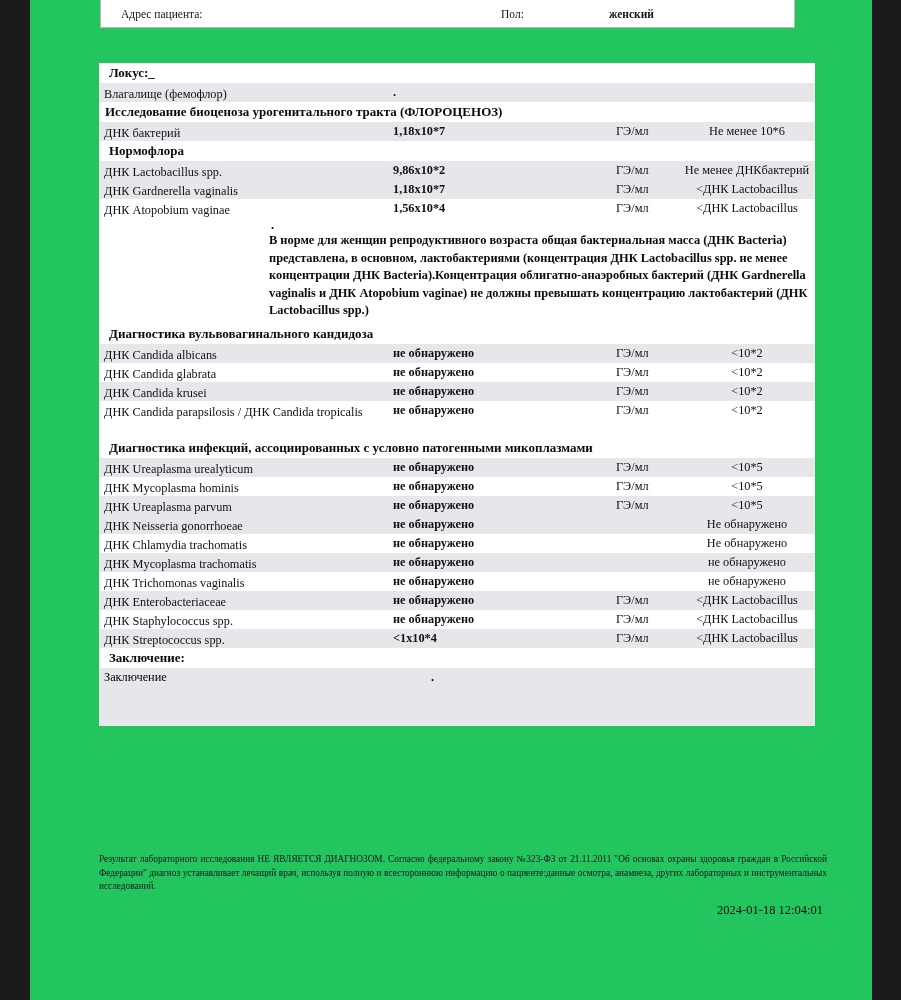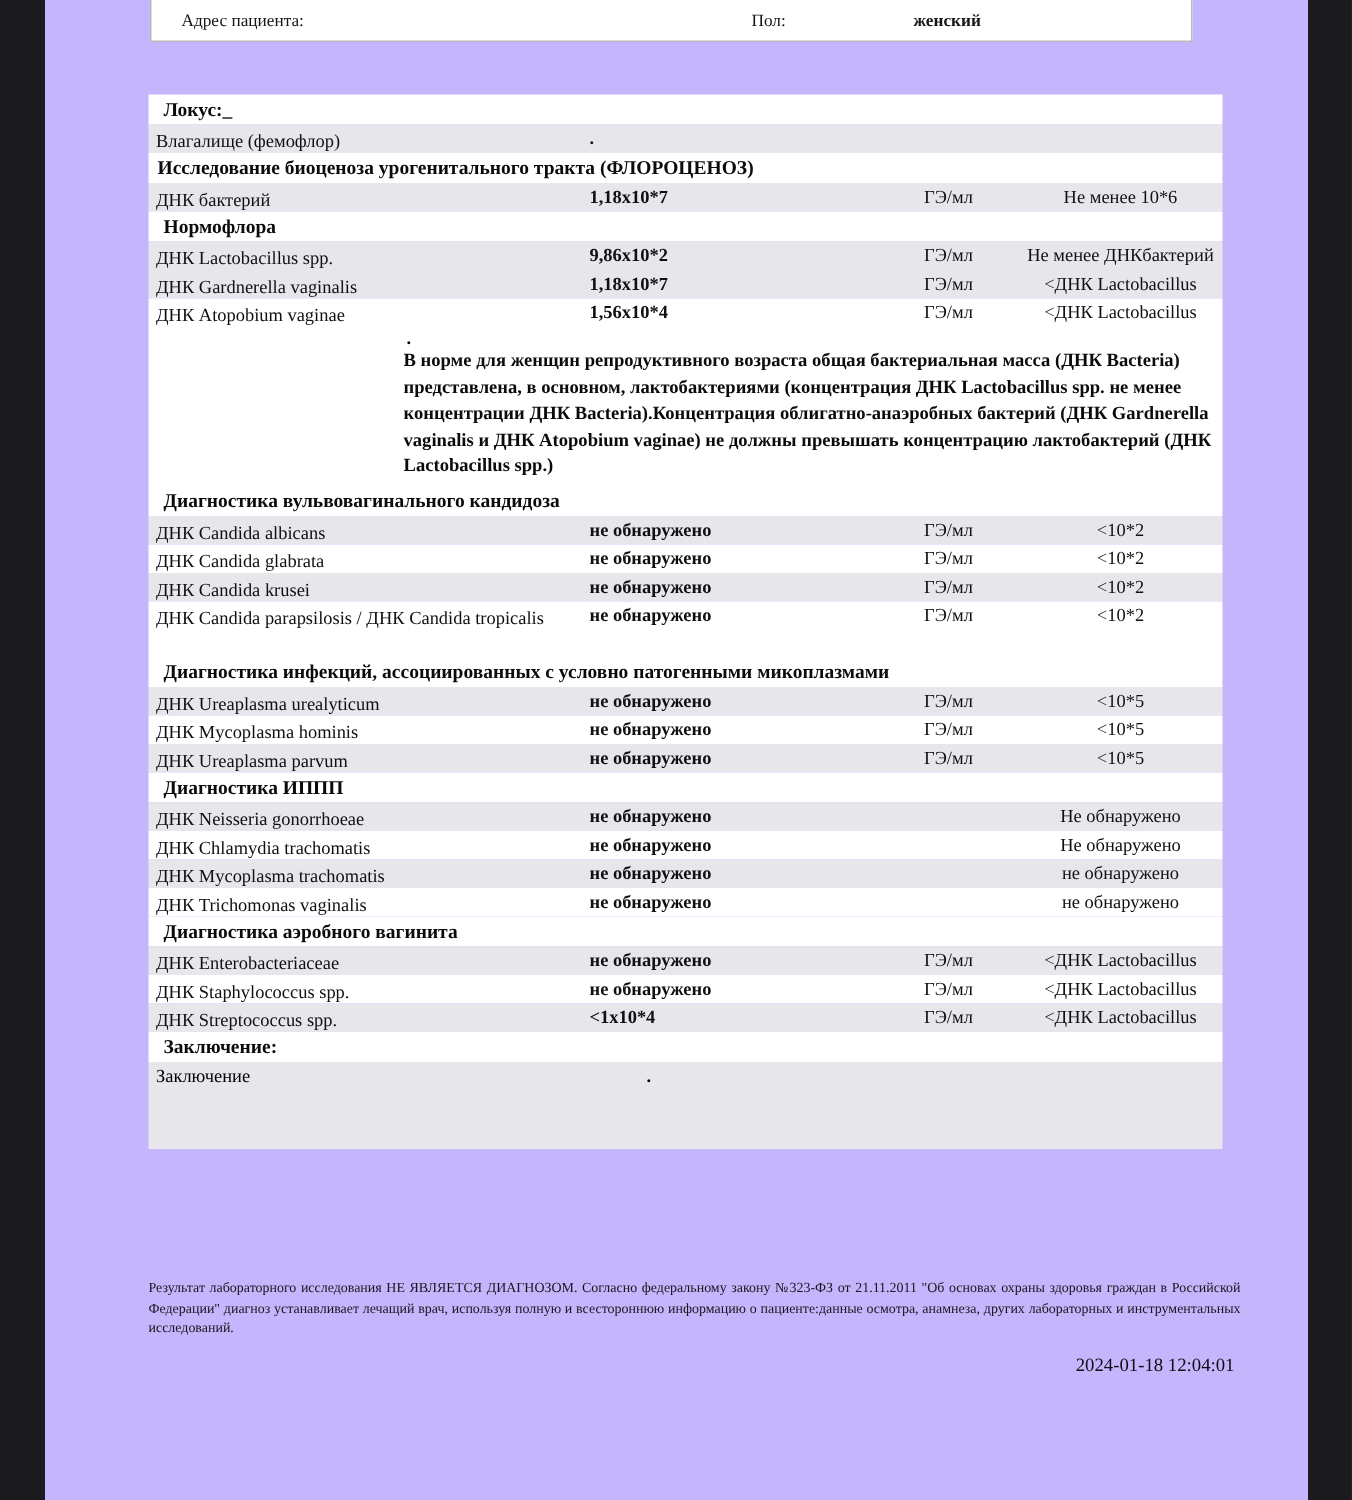--- a/index.html
+++ b/index.html
@@ -30,21 +30,21 @@
   }
   .edge-bar.left  { left: 0;  width: 30px; }
   .edge-bar.right { left: 872px; width: 29px; }
 
   #page {
     position: absolute;
     top: 0;
     left: 30px;
     width: 842px;
     height: 1000px;
-    background: #c4b5fd;
+    background: #22c55e;
     box-sizing: border-box;
   }
 
   
   .patient-box {
     position: absolute;
     left: 70px;
     top: -18px;
     width: 695px;
     height: 46px;
@@ -321,23 +321,20 @@
         <span class="cell c-unit">ГЭ/мл</span>
         <span class="cell c-norm">&lt;10*5</span>
       </div>
       <div class="row shade">
         <span class="cell c-name">ДНК Ureaplasma parvum</span>
         <span class="cell c-res">не обнаружено</span>
         <span class="cell c-unit">ГЭ/мл</span>
         <span class="cell c-norm">&lt;10*5</span>
       </div>
 
-      <div class="section-row indent">
-        <span class="sec-label">Диагностика ИППП</span>
-      </div>
       <div class="row shade">
         <span class="cell c-name">ДНК Neisseria gonorrhoeae</span>
         <span class="cell c-res">не обнаружено</span>
         <span class="cell c-norm">Не обнаружено</span>
       </div>
       <div class="row plain">
         <span class="cell c-name">ДНК Chlamydia trachomatis</span>
         <span class="cell c-res">не обнаружено</span>
         <span class="cell c-norm">Не обнаружено</span>
       </div>
@@ -345,23 +342,20 @@
         <span class="cell c-name">ДНК Mycoplasma trachomatis</span>
         <span class="cell c-res">не обнаружено</span>
         <span class="cell c-norm">не обнаружено</span>
       </div>
       <div class="row plain">
         <span class="cell c-name">ДНК Trichomonas vaginalis</span>
         <span class="cell c-res">не обнаружено</span>
         <span class="cell c-norm">не обнаружено</span>
       </div>
 
-      <div class="section-row indent">
-        <span class="sec-label">Диагностика аэробного вагинита</span>
-      </div>
       <div class="row shade">
         <span class="cell c-name">ДНК Enterobacteriaceae</span>
         <span class="cell c-res">не обнаружено</span>
         <span class="cell c-unit">ГЭ/мл</span>
         <span class="cell c-norm">&lt;ДНК Lactobacillus</span>
       </div>
       <div class="row plain">
         <span class="cell c-name">ДНК Staphylococcus spp.</span>
         <span class="cell c-res">не обнаружено</span>
         <span class="cell c-unit">ГЭ/мл</span>

